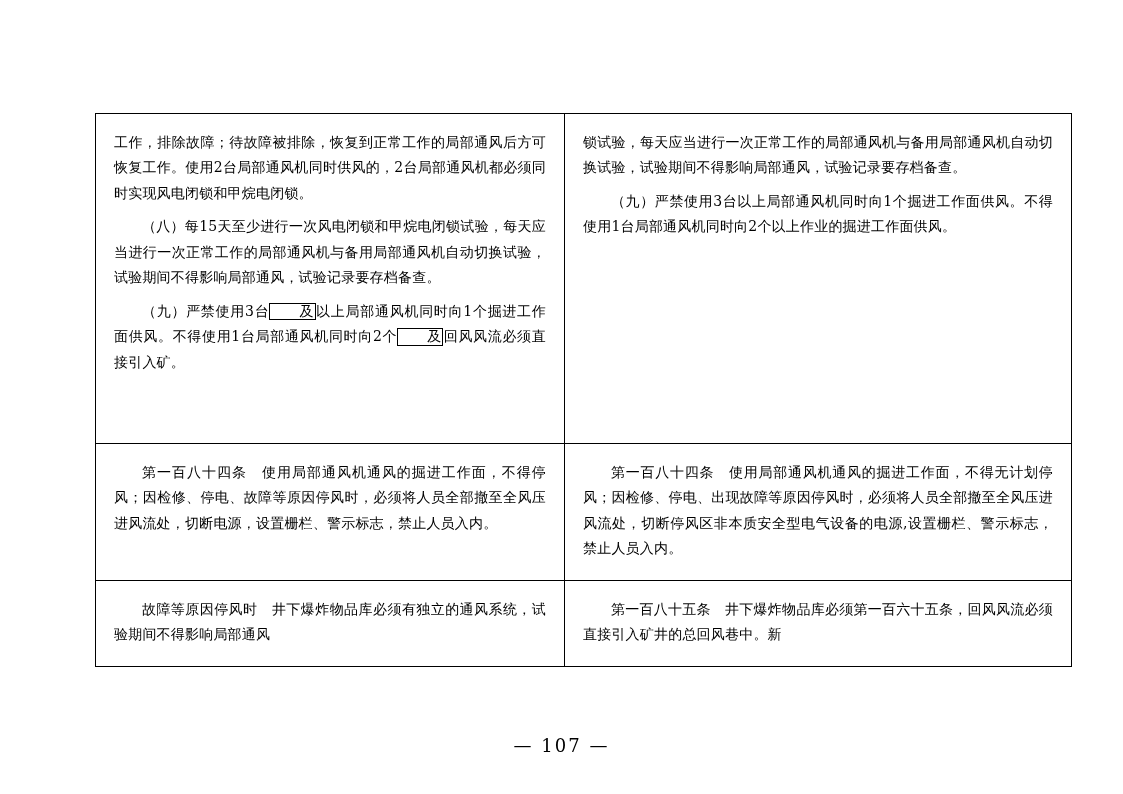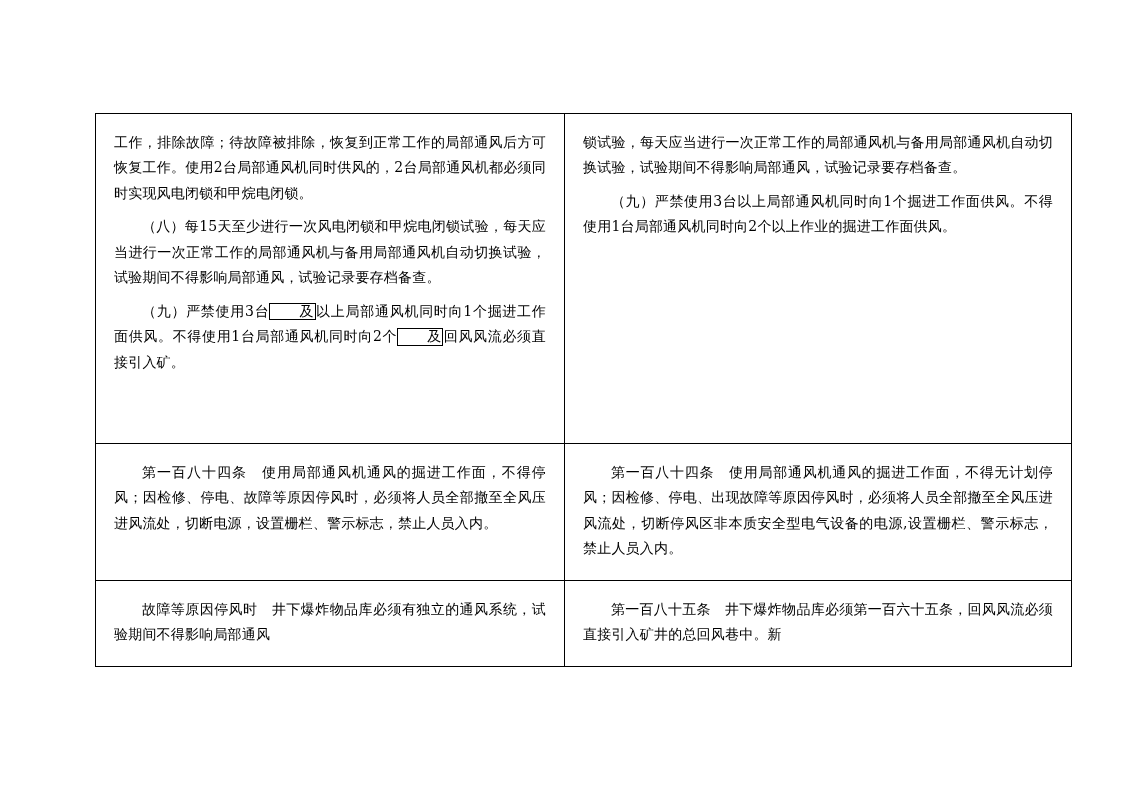--- a/index.html
+++ b/index.html
@@ -107,14 +107,15 @@
         </td>
         <td class="col-right">
           <div class="cell-content">
               <div class="para indent"><span>第一百八十五条</span><span>　井下爆炸物品库必须</span><span class="bold">第一百六十五条，</span><span>回风风流必须直接引入矿井的总回风巷中。新</span></div>
             </div>
         </td>
       </tr>
     </tbody>
   </table>
 
+  <div class="footer">— 107 —</div>
 
 </div>
 
 </body></html>

